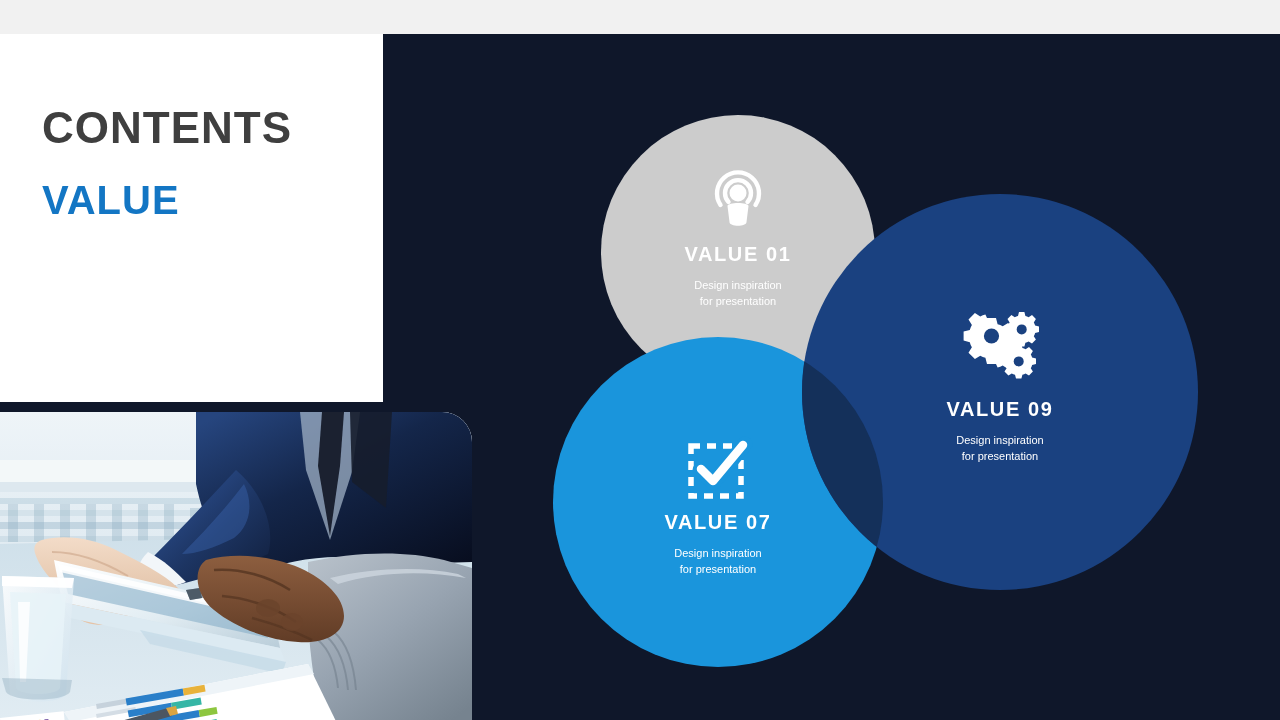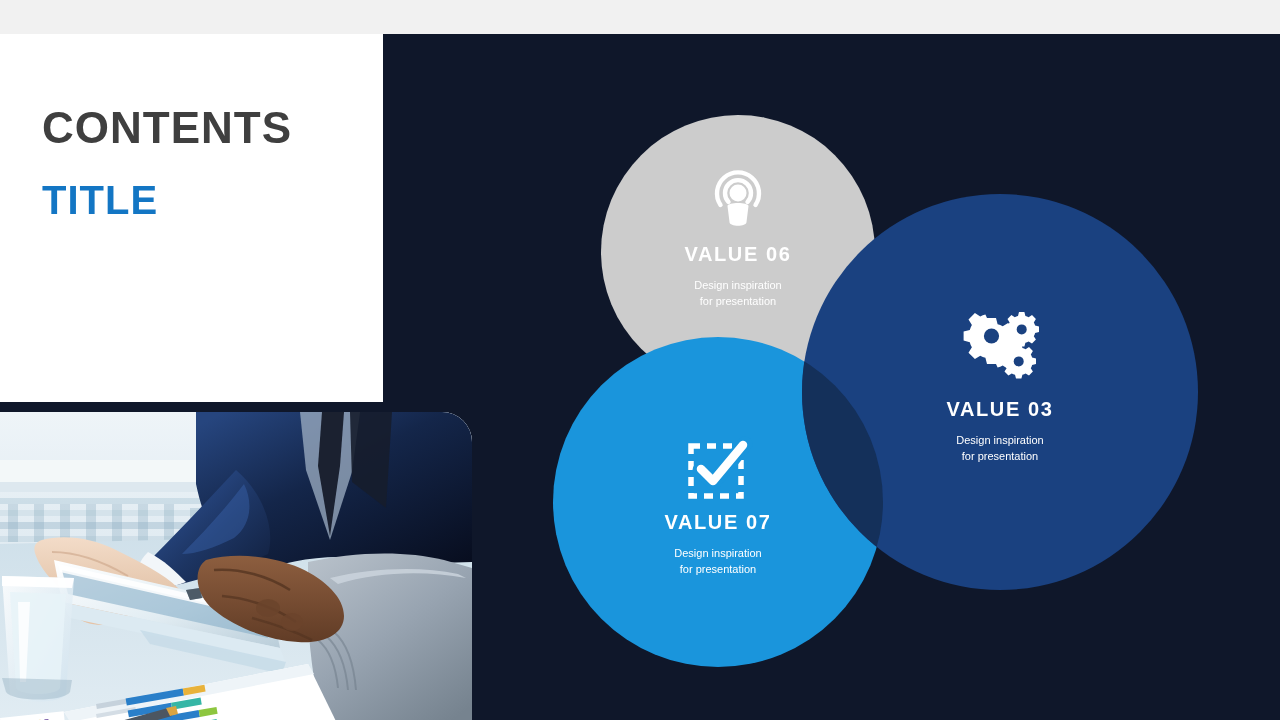--- a/index.html
+++ b/index.html
@@ -115,21 +115,21 @@
   #icon-03 { left: 683px; top: 400px; width: 70px; height: 70px; }
   .icon-wrap svg { display: block; width: 100%; height: 100%; }
 </style>
 </head>
 <body>
 
 <div id="slide">
 
   <div id="text-panel">
     <div id="heading-contents">CONTENTS</div>
-    <div id="heading-title">TITLE</div>
+    <div id="heading-title">VALUE</div>
   </div>
 
   <div id="photo">
     <svg viewBox="0 0 472 342" preserveAspectRatio="none" aria-hidden="true">
       <defs>
         <linearGradient id="bgWin" x1="0" y1="0" x2="0" y2="1">
           <stop offset="0%" stop-color="#eef4f8"></stop>
           <stop offset="45%" stop-color="#dfeaf1"></stop>
           <stop offset="100%" stop-color="#c6d8e3"></stop>
         </linearGradient>
@@ -352,29 +352,29 @@
 
   <div class="icon-wrap" id="icon-03">
     <svg viewBox="0 0 70 70">
       <rect x="8" y="12" width="50" height="50" fill="none" stroke="#ffffff" stroke-width="5.5" stroke-dasharray="9 7"></rect>
       <path d="M17 36 L30 49 L62 10" fill="none" stroke="#1a95dc" stroke-width="15" stroke-linecap="round" stroke-linejoin="round"></path>
       <path d="M18 35 L30 47 L60 11" fill="none" stroke="#ffffff" stroke-width="8.5" stroke-linecap="round" stroke-linejoin="round"></path>
     </svg>
   </div>
 
   <div class="circle-text-group" id="group-01">
-    <div class="value-heading">VALUE 06</div>
+    <div class="value-heading">VALUE 01</div>
     <div class="value-body">
       <span class="ln">Design inspiration</span>
       <span class="ln">for presentation</span>
     </div>
   </div>
 
   <div class="circle-text-group" id="group-02">
-    <div class="value-heading">VALUE 03</div>
+    <div class="value-heading">VALUE 09</div>
     <div class="value-body">
       <span class="ln">Design inspiration</span>
       <span class="ln">for presentation</span>
     </div>
   </div>
 
   <div class="circle-text-group" id="group-03">
     <div class="value-heading">VALUE 07</div>
     <div class="value-body">
       <span class="ln">Design inspiration</span>

